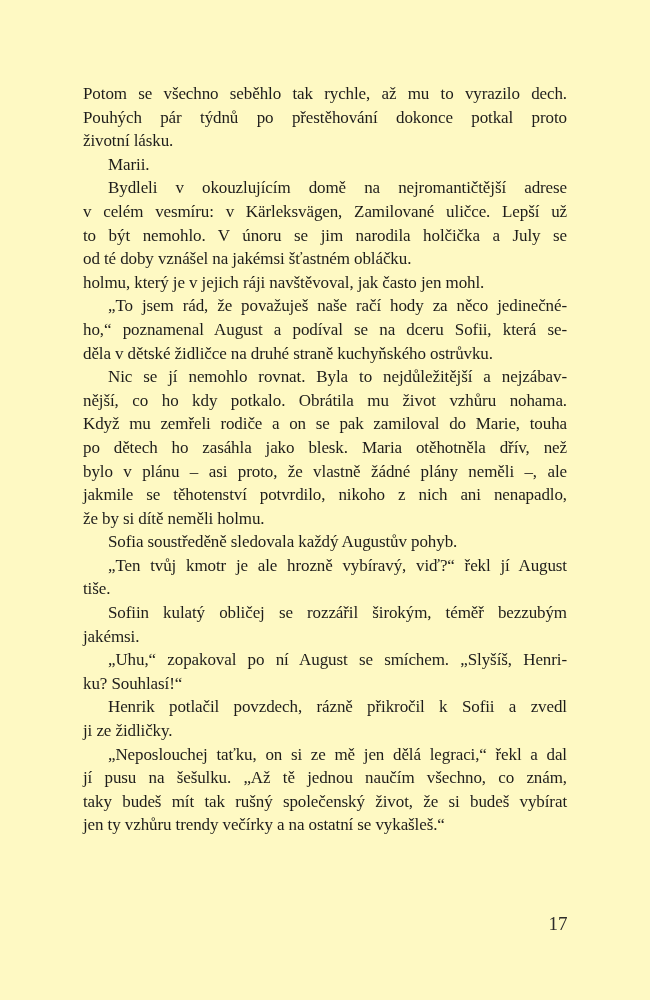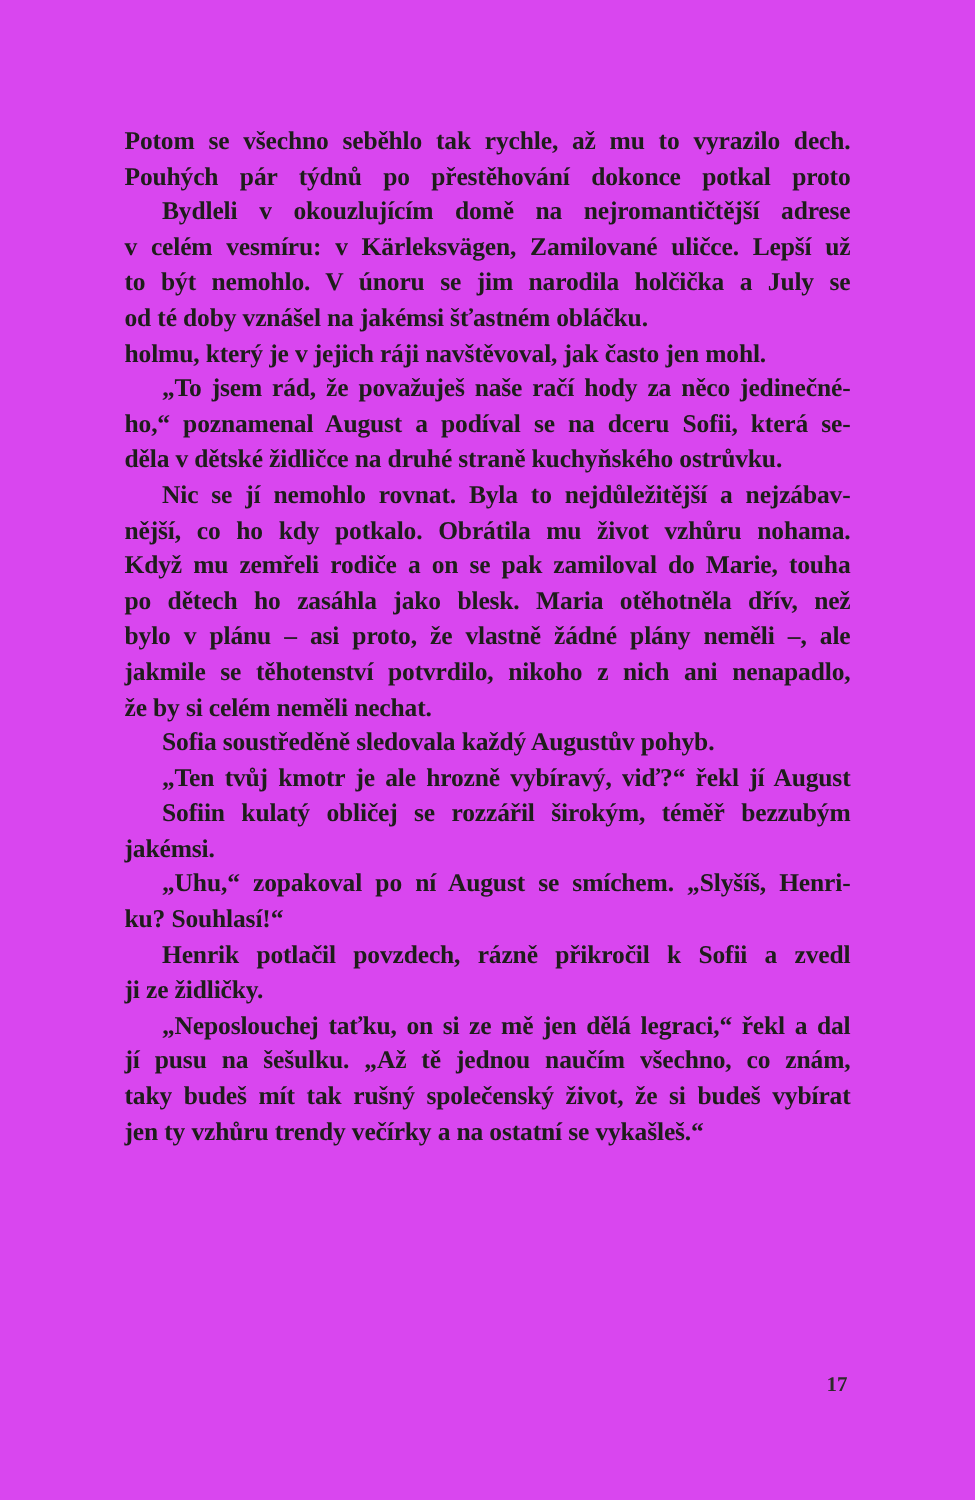--- a/index.html
+++ b/index.html
@@ -4,25 +4,24 @@
 <style>
   html, body {
     margin: 0;
     padding: 0;
     background: #fcfcfb;
   }
   .page {
     position: relative;
     width: 650px;
     height: 1000px;
-    background: #d946ef;
+    background: #fef9c3;
     overflow: hidden;
     font-family: "Liberation Serif", "DejaVu Serif", serif;
     color: #1e1d1b;
-    font-weight: bold;
   }
   .text-block {
     position: absolute;
     left: 83px;
     top: 82px;
     width: 484px;
     font-size: 17px;
     line-height: 23.6px;
     letter-spacing: -0.1px;
   }
@@ -36,49 +35,52 @@
   }
   .line.ind {
     text-indent: 25px;
   }
   .page-number {
     position: absolute;
     top: 915px;
     left: 546px;
     width: 24px;
     text-align: center;
-    font-size: 14px;
+    font-size: 19px;
     line-height: 18px;
     color: #2c2b29;
   }
 </style>
 </head>
 <body>
 
 <div class="page">
   <div class="text-block">
       <div class="line just">Potom se všechno seběhlo tak rychle, až mu to vyrazilo dech.</div>
       <div class="line just">Pouhých pár týdnů po přestěhování dokonce potkal proto</div>
+      <div class="line">životní lásku.</div>
+      <div class="line ind">Marii.</div>
       <div class="line just ind">Bydleli v okouzlujícím domě na nejromantičtější adrese</div>
       <div class="line just">v celém vesmíru: v Kärleksvägen, Zamilované uličce. Lepší už</div>
       <div class="line just">to být nemohlo. V únoru se jim narodila holčička a July se</div>
       <div class="line">od té doby vznášel na jakémsi šťastném obláčku.</div>
       <div class="line">holmu, který je v jejich ráji navštěvoval, jak často jen mohl.</div>
       <div class="line just ind">„To jsem rád, že považuješ naše račí hody za něco jedinečné-</div>
       <div class="line just">ho,“ poznamenal August a podíval se na dceru Sofii, která se-</div>
       <div class="line">děla v dětské židličce na druhé straně kuchyňského ostrůvku.</div>
       <div class="line just ind">Nic se jí nemohlo rovnat. Byla to nejdůležitější a nejzábav-</div>
       <div class="line just">nější, co ho kdy potkalo. Obrátila mu život vzhůru nohama.</div>
       <div class="line just">Když mu zemřeli rodiče a on se pak zamiloval do Marie, touha</div>
       <div class="line just">po dětech ho zasáhla jako blesk. Maria otěhotněla dřív, než</div>
       <div class="line just">bylo v plánu – asi proto, že vlastně žádné plány neměli –, ale</div>
       <div class="line just">jakmile se těhotenství potvrdilo, nikoho z nich ani nenapadlo,</div>
-      <div class="line">že by si celém neměli nechat.</div>
+      <div class="line">že by si dítě neměli holmu.</div>
       <div class="line ind">Sofia soustředěně sledovala každý Augustův pohyb.</div>
       <div class="line just ind">„Ten tvůj kmotr je ale hrozně vybíravý, viď?“ řekl jí August</div>
+      <div class="line">tiše.</div>
       <div class="line just ind">Sofiin kulatý obličej se rozzářil širokým, téměř bezzubým</div>
       <div class="line">jakémsi.</div>
       <div class="line just ind">„Uhu,“ zopakoval po ní August se smíchem. „Slyšíš, Henri-</div>
       <div class="line">ku? Souhlasí!“</div>
       <div class="line just ind">Henrik potlačil povzdech, rázně přikročil k Sofii a zvedl</div>
       <div class="line">ji ze židličky.</div>
       <div class="line just ind">„Neposlouchej taťku, on si ze mě jen dělá legraci,“ řekl a dal</div>
       <div class="line just">jí pusu na šešulku. „Až tě jednou naučím všechno, co znám,</div>
       <div class="line just">taky budeš mít tak rušný společenský život, že si budeš vybírat</div>
       <div class="line">jen ty vzhůru trendy večírky a na ostatní se vykašleš.“</div>

